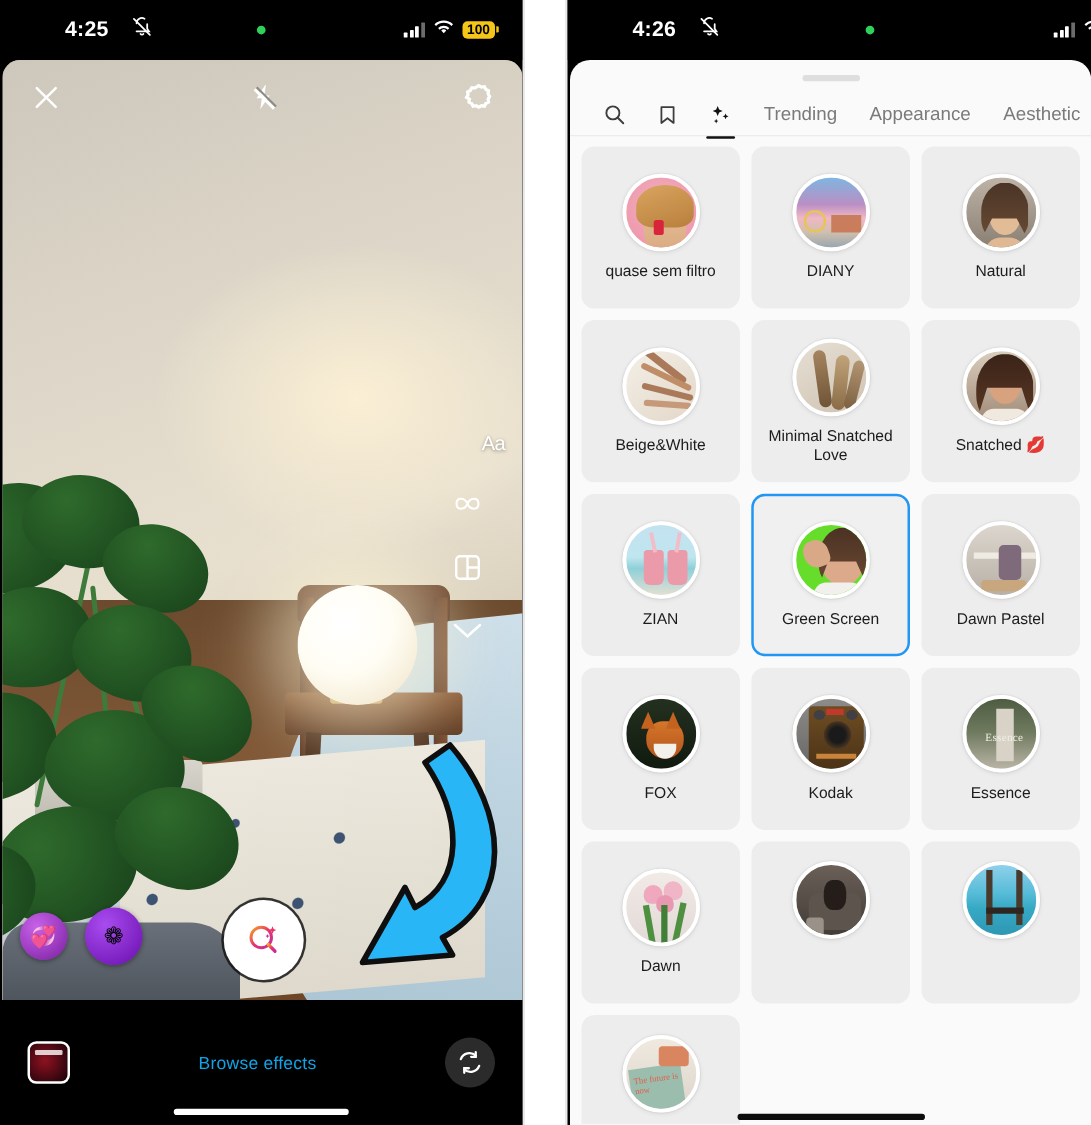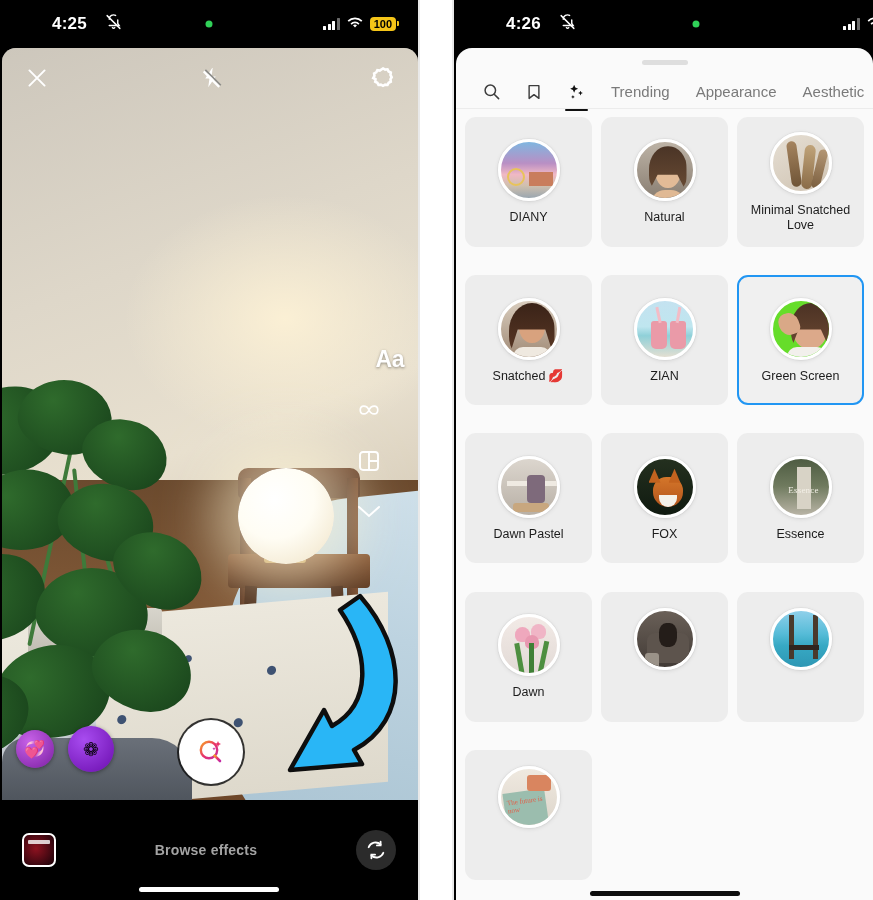--- a/index.html
+++ b/index.html
@@ -150,21 +150,21 @@
   }
   .cam-ic { color:#fff; display:flex; align-items:center; justify-content:center; }
 
   
   .rail {
     position:absolute; right:14px; top:300px;
     display:flex; flex-direction:column; align-items:center; gap:30px;
     color:#fff;
   }
   .rail-item { display:flex; align-items:center; justify-content:center; }
-  .rail-aa { font-size:23px; font-weight:700; letter-spacing:-.5px; line-height:1;
+  .rail-aa { font-size:16px; font-weight:400; letter-spacing:-.5px; line-height:1;
              text-shadow: 0 1px 3px rgba(0,0,0,.4); margin-left: 42px; }
 
   
   .fx-row { position:absolute; left:14px; bottom:28px; display:flex; align-items:center; gap:14px; }
   .fx-sm {
     width:38px; height:38px; border-radius:50%;
     background: radial-gradient(circle at 35% 30%, #c762e8, #7b1fa2);
     display:flex; align-items:center; justify-content:center;
     font-size:17px; box-shadow: 0 1px 4px rgba(0,0,0,.4);
   }
@@ -195,21 +195,21 @@
   }
   .thumb {
     width:34px; height:34px; border-radius:7px; border:2px solid #fff;
     background: radial-gradient(circle at 40% 45%, #8e1220, #3a0710 70%, #1a0207);
     position:relative; overflow:hidden;
   }
   .thumb::after{
     content:""; position:absolute; left:4px; top:5px; width:22px; height:4px;
     background: rgba(255,255,255,.8); border-radius:1px;
   }
-  .browse-label { color:#a3a3a3; font-size:14px; font-weight:bold; letter-spacing:.2px; }
+  .browse-label { color:#0ea5e9; font-size:14px; font-weight:normal; letter-spacing:.2px; }
   .flip-btn {
     width:40px; height:40px; border-radius:50%; background:#2b2b2b;
     display:flex; align-items:center; justify-content:center;
   }
   .home-ind {
     position:absolute; left:50%; transform:translateX(-50%); bottom:8px;
     width:140px; height:5px; border-radius:3px; background:#fff;
   }
 
   
@@ -467,38 +467,55 @@
         </span>
         <span class="tab">Trending</span>
         <span class="tab">Appearance</span>
         <span class="tab">Aesthetic</span>
 
       </div>
 
       <div class="grid">
 
 
+        <div class="card">
+          <span class="avatar" style="background:radial-gradient(circle at 50% 40%,#f0b3c0,#ef8fa8)">
+            <span style="position:absolute;left:14px;top:12px;width:34px;height:50px;border-radius:46% 46% 40% 40%;background:linear-gradient(180deg,#e8c49f,#d9a97f)"></span>
+            <span style="position:absolute;left:8px;top:6px;width:46px;height:34px;border-radius:50% 50% 30% 30%;background:linear-gradient(160deg,#d9a55f,#b87f3c)"></span>
+            <span style="position:absolute;left:22px;top:34px;width:8px;height:12px;border-radius:2px;background:#d9253c"></span>
+          </span>
+          <span class="card-label">quase sem filtro</span>
+        </div>
 
         <div class="card">
           <span class="avatar" style="background:linear-gradient(180deg,#7fb6e0 0%,#b98fc4 38%,#f0b8c4 58%,#cfc0ae 78%,#9aa6b0 100%)">
             <span style="position:absolute;left:6px;top:26px;width:18px;height:18px;border-radius:50%;border:2px solid #e8c35a"></span>
             <span style="position:absolute;left:28px;top:30px;width:24px;height:14px;background:#c97d5c"></span>
           </span>
           <span class="card-label">DIANY</span>
         </div>
 
         <div class="card">
           <span class="avatar" style="background:linear-gradient(180deg,#bdb3a6,#8a7f73)">
             <span style="position:absolute;left:18px;top:10px;width:26px;height:36px;border-radius:48%;background:#e2bb97"></span>
             <span style="position:absolute;left:12px;top:4px;width:38px;height:46px;border-radius:50% 50% 36% 36%;background:linear-gradient(180deg,#4a3426,#6a4c34);clip-path:polygon(0 0,100% 0,100% 100%,76% 62%,24% 62%,0 100%)"></span>
             <span style="position:absolute;left:14px;top:48px;width:34px;height:18px;border-radius:14px 14px 0 0;background:#e0b994"></span>
           </span>
           <span class="card-label">Natural</span>
         </div>
 
+        <div class="card">
+          <span class="avatar" style="background:linear-gradient(140deg,#f3efe7,#e3d7c8)">
+            <span style="position:absolute;left:8px;top:8px;width:44px;height:6px;background:#a9795a;transform:rotate(38deg);border-radius:3px"></span>
+            <span style="position:absolute;left:10px;top:18px;width:44px;height:5px;background:#bf8d68;transform:rotate(26deg);border-radius:3px"></span>
+            <span style="position:absolute;left:12px;top:30px;width:42px;height:5px;background:#a9795a;transform:rotate(14deg);border-radius:3px"></span>
+            <span style="position:absolute;left:14px;top:40px;width:38px;height:5px;background:#c5997a;transform:rotate(4deg);border-radius:3px"></span>
+          </span>
+          <span class="card-label">Beige&amp;White</span>
+        </div>
 
         <div class="card">
           <span class="avatar" style="background:linear-gradient(150deg,#e6dfd4,#cfc3b2)">
             <span style="position:absolute;left:16px;top:6px;width:10px;height:46px;border-radius:6px;background:linear-gradient(180deg,#a5845f,#6f5436);transform:rotate(-8deg)"></span>
             <span style="position:absolute;left:30px;top:10px;width:11px;height:44px;border-radius:6px;background:linear-gradient(180deg,#c0a379,#8a6c48);transform:rotate(6deg)"></span>
             <span style="position:absolute;left:42px;top:14px;width:9px;height:40px;border-radius:6px;background:linear-gradient(180deg,#b39674,#7c6040);transform:rotate(14deg)"></span>
           </span>
           <span class="card-label">Minimal Snatched Love</span>
         </div>
 
@@ -544,20 +561,31 @@
         <div class="card">
           <span class="avatar" style="background:linear-gradient(180deg,#24301f,#101a10)">
             <span style="position:absolute;left:16px;top:18px;width:30px;height:30px;border-radius:46% 46% 52% 52%;background:linear-gradient(180deg,#d4762a,#b4551c)"></span>
             <span style="position:absolute;left:12px;top:10px;width:12px;height:14px;background:#c3631f;clip-path:polygon(50% 0,100% 100%,0 100%)"></span>
             <span style="position:absolute;right:12px;top:10px;width:12px;height:14px;background:#c3631f;clip-path:polygon(50% 0,100% 100%,0 100%)"></span>
             <span style="position:absolute;left:22px;top:36px;width:18px;height:12px;border-radius:0 0 10px 10px;background:#f4f1ea"></span>
           </span>
           <span class="card-label">FOX</span>
         </div>
 
+        <div class="card">
+          <span class="avatar" style="background:linear-gradient(180deg,#8d8c8a,#686764)">
+            <span style="position:absolute;left:10px;top:6px;width:44px;height:52px;border-radius:3px;background:linear-gradient(180deg,#6d4d23,#4a3216)"></span>
+            <span style="position:absolute;left:22px;top:18px;width:22px;height:22px;border-radius:50%;background:radial-gradient(circle,#1a1a1a 40%,#7a4f2a 100%)"></span>
+            <span style="position:absolute;left:14px;top:9px;width:9px;height:8px;border-radius:50%;background:#3f3f44"></span>
+            <span style="position:absolute;left:40px;top:9px;width:9px;height:8px;border-radius:50%;background:#3f3f44"></span>
+            <span style="position:absolute;left:24px;top:8px;width:14px;height:5px;background:#c0392b"></span>
+            <span style="position:absolute;left:16px;top:44px;width:32px;height:4px;background:#c9833a"></span>
+          </span>
+          <span class="card-label">Kodak</span>
+        </div>
 
         <div class="card">
           <span class="avatar" style="background:linear-gradient(180deg,#4e5c42 0%,#6f7a5e 48%,#b9b4a6 100%)">
             <span style="position:absolute;left:24px;top:8px;width:14px;height:42px;background:#d8d3c6"></span>
             <span style="position:absolute;left:3px;top:26px;width:56px;height:11px;font-size:9px;color:#f2efe6;font-family:'Liberation Serif',serif;text-align:center;line-height:11px;letter-spacing:.2px">Essence</span>
           </span>
           <span class="card-label">Essence</span>
         </div>
 
         <div class="card">

